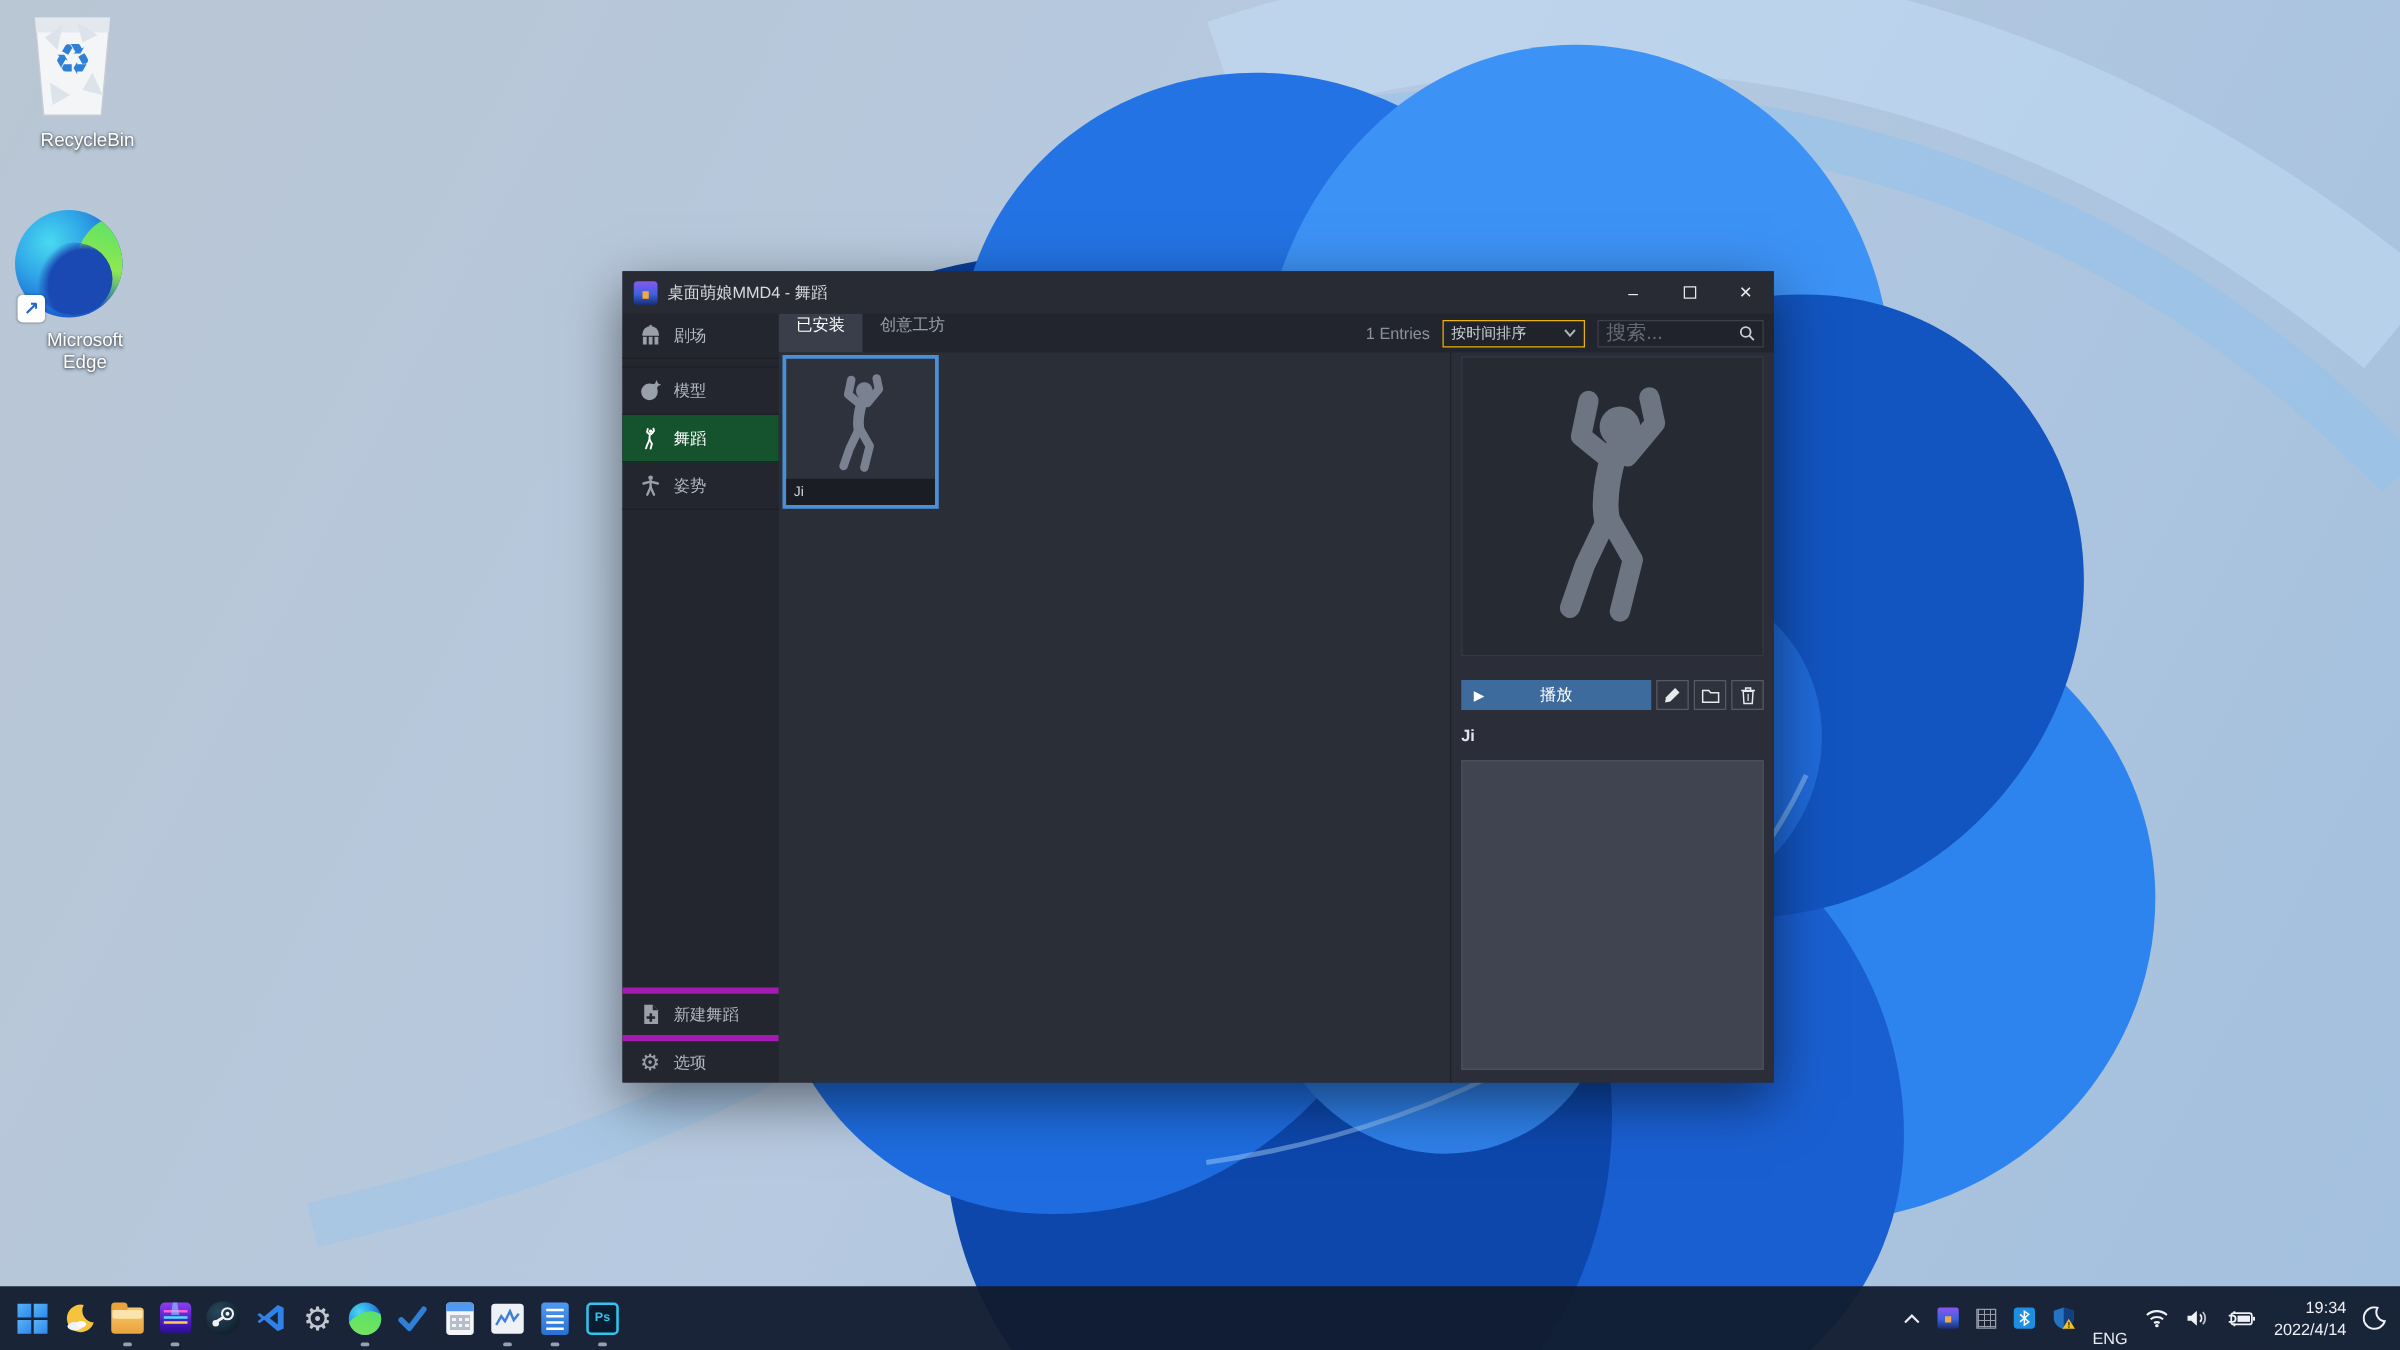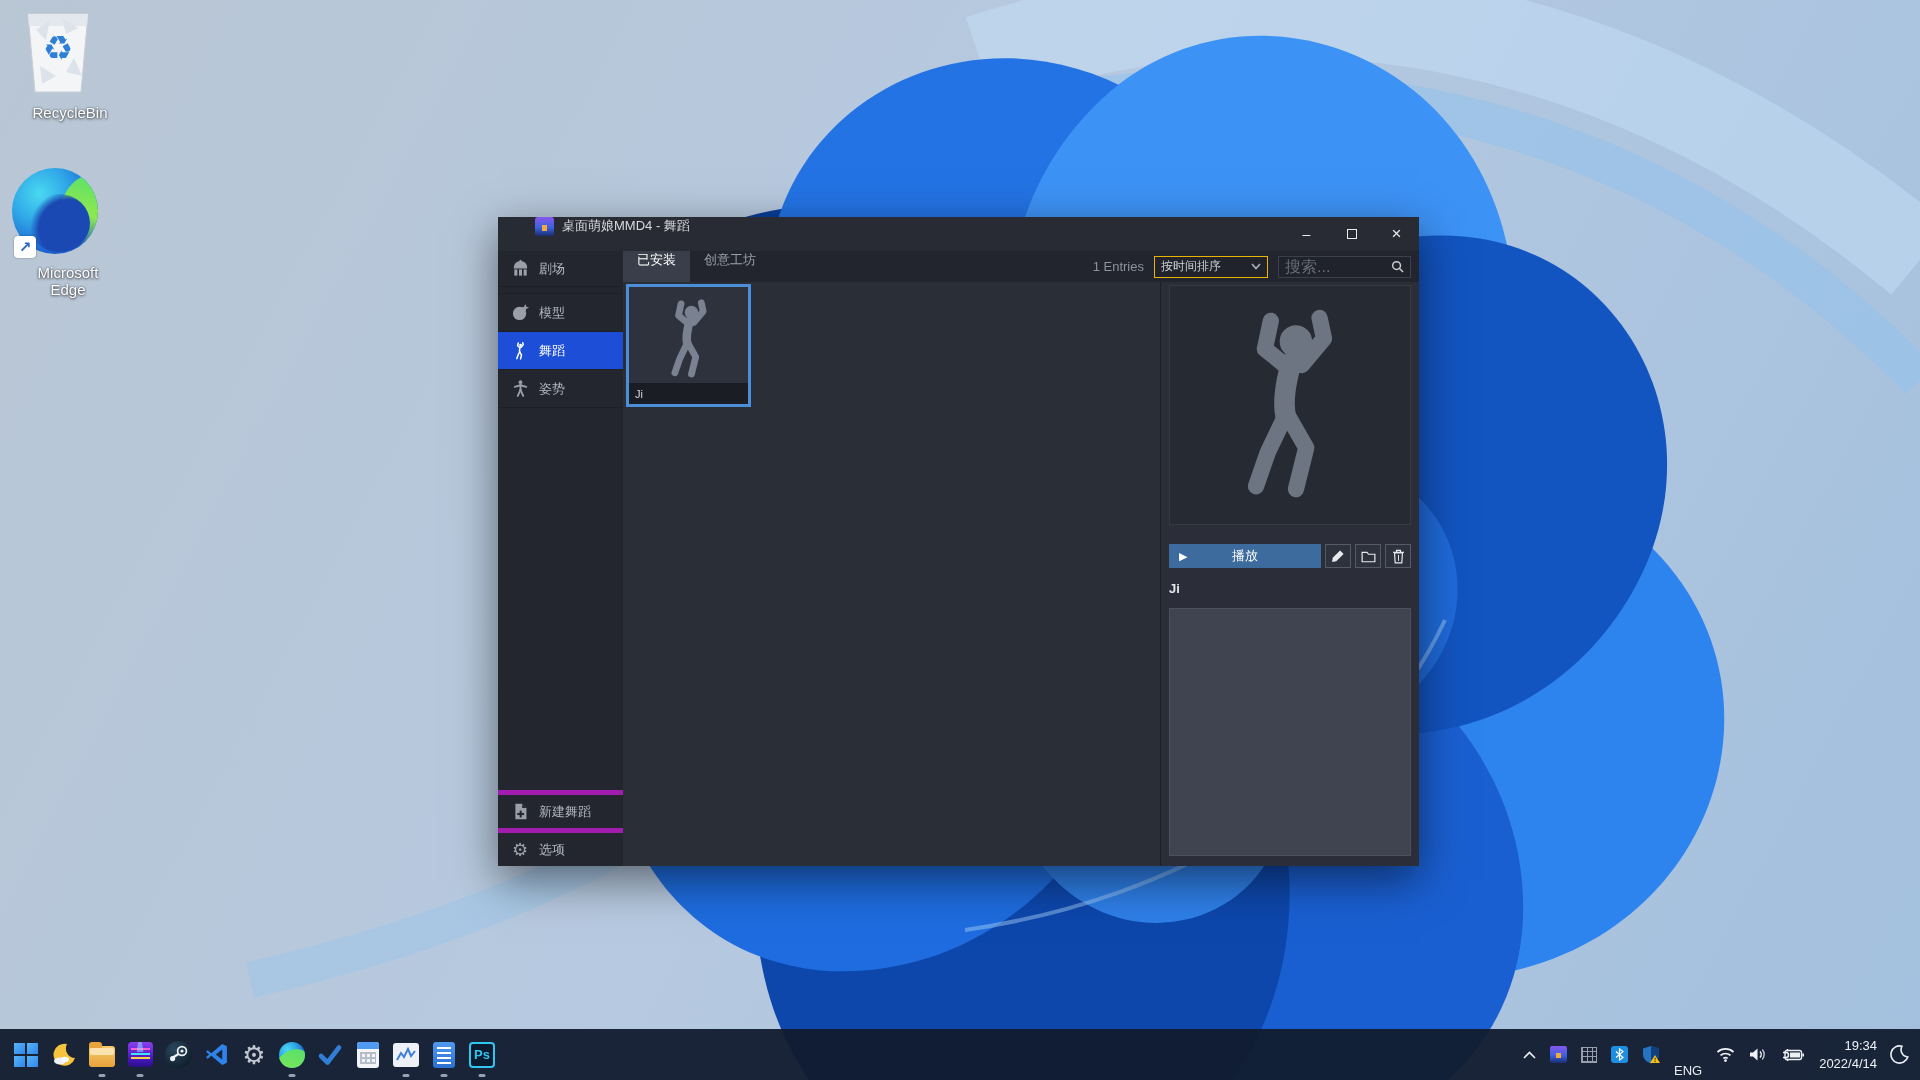--- a/index.html
+++ b/index.html
@@ -24,38 +24,38 @@
   .edge-ball::after { content:""; position:absolute; left:16px; top:26px; width:62px; height:58px; border-radius:50%;
       background:radial-gradient(circle at 65% 60%,#1b49b4 0%,#1b49b4 55%,rgba(27,73,180,0) 72%); }
   .shortcut-badge { position:absolute; left:2px; bottom:0px; width:22px; height:22px; background:#fff; border-radius:4px;
       display:flex; align-items:center; justify-content:center; color:#2765c9; font-size:15px; font-weight:bold;
       box-shadow:0 0 2px rgba(0,0,0,.4); }
 
   
   .appwin { position:absolute; left:498px; top:217px; width:921px; height:649px;
             background:#272b34; box-shadow:0 14px 42px rgba(0,0,0,.5); display:flex; flex-direction:column;
             color:#c6cad2; font-size:13px; }
-  .titlebar { height:34px; background:#282b34; display:flex; align-items:flex-start; padding-left:9px; flex:0 0 auto;margin-left:28px; }
+  .titlebar { height:34px; background:#282b34; display:flex; align-items:center; padding-left:9px; flex:0 0 auto; }
   .titlebar .appico { width:19px; height:19px; border-radius:3px; margin-right:8px; position:relative;
       background:linear-gradient(180deg,#8a56ee 0%,#3b62e0 55%,#1a2d6e 100%); }
   .titlebar .appico::after { content:""; position:absolute; left:7px; top:8px; width:5px; height:6px; background:#f2a93d; }
   .title-text { color:#d8dade; font-size:13px; }
   .win-controls { margin-left:auto; display:flex; height:100%; }
   .win-btn { width:45px; height:100%; display:flex; align-items:center; justify-content:center; color:#e8eaee; font-size:14px; }
   .max-box { width:10px; height:10px; border:1px solid #e8eaee; }
 
   .win-body { flex:1; display:flex; min-height:0; }
 
   
   .sidebar { width:125px; background:#23262e; display:flex; flex-direction:column; flex:0 0 auto; }
   .side-item { height:38px; display:flex; align-items:center; gap:9px; padding-left:12px; color:#b3b8c0;
                border-bottom:1px solid #1c1f26; }
   .side-item.first { height:36px; }
   .side-gap { height:7px; border-bottom:1px solid #1c1f26; }
-  .side-item.sel { background:#1d4ed8; color:#fff; }
+  .side-item.sel { background:#14532d; color:#fff; }
   .side-item .sicon { width:20px; height:20px; display:flex; align-items:center; justify-content:center; color:#9aa0aa; }
   .side-item.sel .sicon { color:#fff; }
   .side-spacer { flex:1; }
   .side-item.bottom { border-bottom:none; border-top:5px solid #a21caf;align-items:center; }
   .gear-glyph { font-size:18px; line-height:1; }
 
   
   .main-col { flex:1; display:flex; flex-direction:column; min-width:0; }
   .toolbar { height:31px; background:#22252d; display:flex; align-items:center; flex:0 0 auto; }
   .tab { height:100%; display:flex; align-items:flex-start; padding:0 14px; color:#9aa0a8; }
@@ -122,21 +122,21 @@
   .calc-ico { width:22px; height:26px; background:#f3f5f8; border-radius:3px; position:relative; }
   .calc-ico::before { content:""; position:absolute; left:0; right:0; top:0; height:7px; background:#4f9af0; border-radius:3px 3px 0 0; }
   .calc-ico::after { content:""; position:absolute; left:3px; top:10px; width:16px; height:12px;
       background:repeating-linear-gradient(0deg,#9aa6b5 0 2px,transparent 2px 5px),
                  repeating-linear-gradient(90deg,#9aa6b5 0 2px,transparent 2px 5px); opacity:.7; }
   .chart-ico { width:26px; height:24px; background:#eef2f7; border-radius:3px; display:flex; align-items:center; justify-content:center; }
   .note-ico { width:22px; height:26px; background:linear-gradient(180deg,#4f9af0,#2a6fd2); border-radius:3px; position:relative; }
   .note-ico::before { content:""; position:absolute; left:4px; top:5px; width:14px; height:2px; background:#fff;
       box-shadow:0 5px 0 #fff,0 10px 0 #fff,0 15px 0 #fff; }
   .ps-ico { width:26px; height:26px; background:#0b1c30; border:2px solid #31c5f0; border-radius:4px;
-            color:#31c5f0; font-size:13px; font-weight:bold; display:flex; align-items:center; justify-content:center; }
+            color:#31c5f0; font-size:10px; font-weight:bold; display:flex; align-items:center; justify-content:center; }
 
   .tray { margin-left:auto; display:flex; align-items:center; height:100%; gap:0; padding-right:4px; }
   .tray-item { height:100%; display:flex; align-items:center; justify-content:center; padding:0 7px; color:#e9ecf1; }
   .mmd-tray { width:17px; height:17px; border-radius:2px; position:relative;
       background:linear-gradient(180deg,#8a56ee 0%,#3b62e0 55%,#1a2d6e 100%); }
   .mmd-tray::after { content:""; position:absolute; left:6px; top:7px; width:5px; height:5px; background:#f2a93d; }
   .grid-tray { width:16px; height:16px; border:1px solid #aeb4bd; opacity:.85;
       background:repeating-linear-gradient(0deg,#aeb4bd 0 1px,transparent 1px 5px),
                  repeating-linear-gradient(90deg,#aeb4bd 0 1px,transparent 1px 5px); }
   .bt-ico { width:17px; height:17px; border-radius:3px; background:#1e8fe0; display:flex; align-items:center; justify-content:center; }

